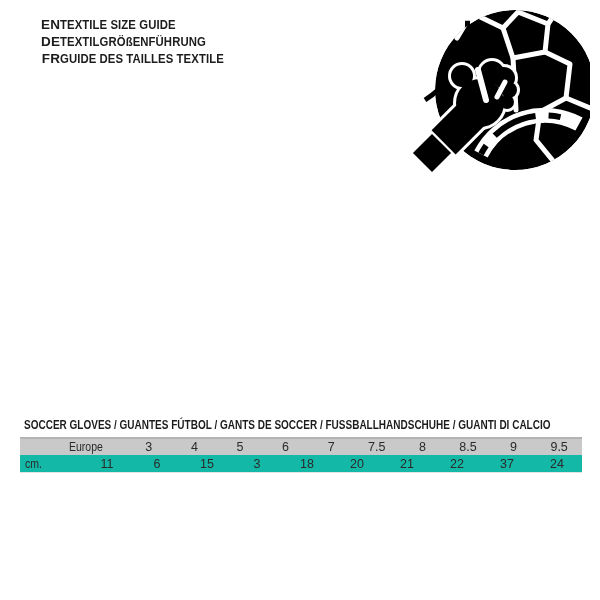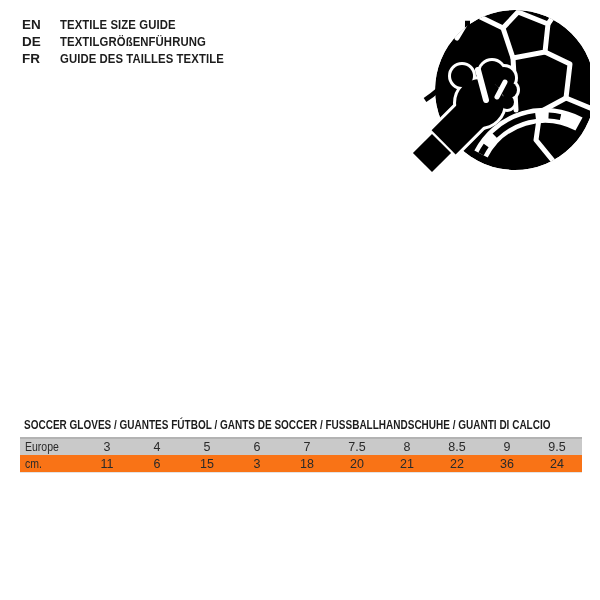--- a/index.html
+++ b/index.html
@@ -24,21 +24,21 @@
     top: 16px;
   }
   .lang-row {
     display: flex;
     height: 17px;
     line-height: 17px;
     font-size: 13.5px;
     font-weight: bold;
     letter-spacing: 0.1px;
   }
-  .lang-code { width: 38px; }
+  .lang-code { width: 38px; text-align: right; }
   
   .glove-ball {
     position: absolute;
     left: 412px;
     top: 0px;
     width: 178px;
     height: 196px;
   }
   
   .size-title {
@@ -58,24 +58,25 @@
     font-size: 12.5px;
   }
   .size-row {
     display: flex;
     align-items: center;
   }
   .size-row.header {
     height: 18px;
     background: #c9c9c9;
     border-top: 2px solid #b3b3b3;
+    padding-left: 44px;
   }
   .size-row.values {
     height: 18px;
-    background: #f97316;
+    background: #14b8a6;
     border-bottom: 1px solid #e3e3e3;
   }
   .size-cell {
     flex: 1;
     text-align: center;
     color: #2a2a2a;
   }
   .size-cell.rowlabel {
     flex: 0 0 62px;
     text-align: left;
@@ -178,16 +179,16 @@
       <span class="cond">cm.</span>
     </div>
     <div class="size-cell">11</div>
     <div class="size-cell">6</div>
     <div class="size-cell">15</div>
     <div class="size-cell">3</div>
     <div class="size-cell">18</div>
     <div class="size-cell">20</div>
     <div class="size-cell">21</div>
     <div class="size-cell">22</div>
-    <div class="size-cell">36</div>
+    <div class="size-cell">37</div>
     <div class="size-cell">24</div>
   </div>
 </div>
 
 </body></html>

